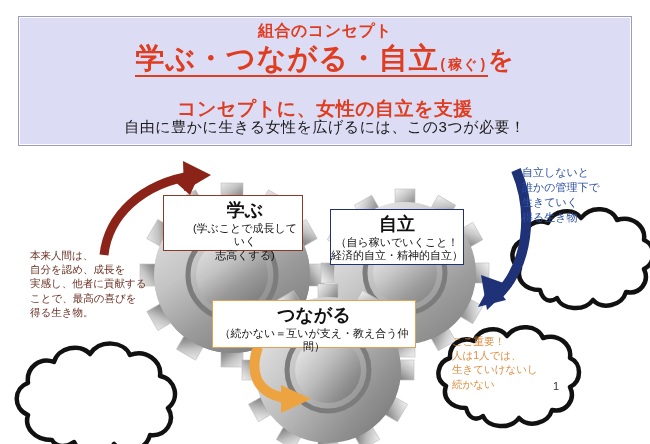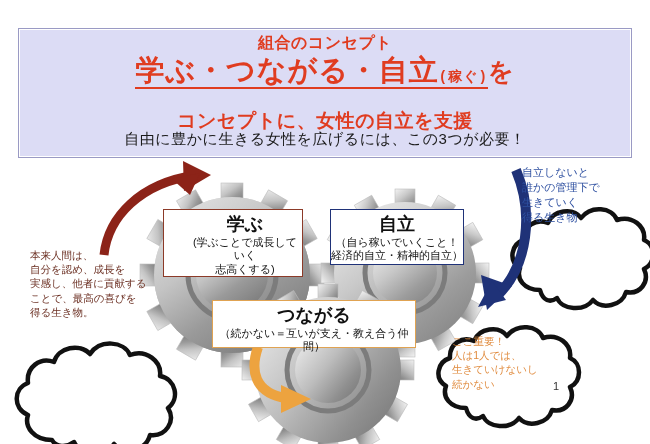--- a/index.html
+++ b/index.html
@@ -4,21 +4,21 @@
 <style>
   html,body{margin:0;padding:0;background:#ffffff;}
   body{
     width:650px;height:444px;overflow:hidden;position:relative;
     font-family:"Liberation Sans","DejaVu Sans",sans-serif;
     -webkit-font-smoothing:antialiased;
   }
 
   
   #header-banner{
-    position:absolute;left:18px;top:28px;width:614px;height:130px;
+    position:absolute;left:18px;top:16px;width:614px;height:130px;
     background:#dcdcf5;
     border:1px solid #9a9ac4;
     box-sizing:border-box;
     box-shadow:0 0 0 1px #ffffff inset;
   }
   .hdr-line{
     width:100%;text-align:center;color:#e03c20;font-weight:bold;
     line-height:1.05;letter-spacing:0.5px;
   }
   #hdr-line1{position:absolute;top:6px;font-size:16px;}
@@ -41,21 +41,21 @@
 
   
   .concept-box{
     position:absolute;background:#ffffff;box-sizing:border-box;
     text-align:center;padding-top:4px;
   }
   .concept-title{font-size:18px;font-weight:bold;color:#111;line-height:1.15;}
   .concept-sub{font-size:11px;color:#111;line-height:1.25;margin-top:1px;}
 
   #box-manabu{
-    left:163px;top:209px;width:140px;height:68px;border:1.5px solid #8c3a28;padding-left:24px;
+    left:163px;top:195px;width:140px;height:56px;border:1.5px solid #8c3a28;padding-left:24px;
   }
   #box-jiritsu{
     left:330px;top:209px;width:134px;height:56px;border:1.5px solid #1f3278;font-family:Liberation Serif, serif;
   }
   #box-tsunagaru{
     left:212px;top:300px;width:204px;height:48px;border:1.5px solid #e0a352;
   }
   #box-tsunagaru .concept-sub{font-size:11px;}
 
   

